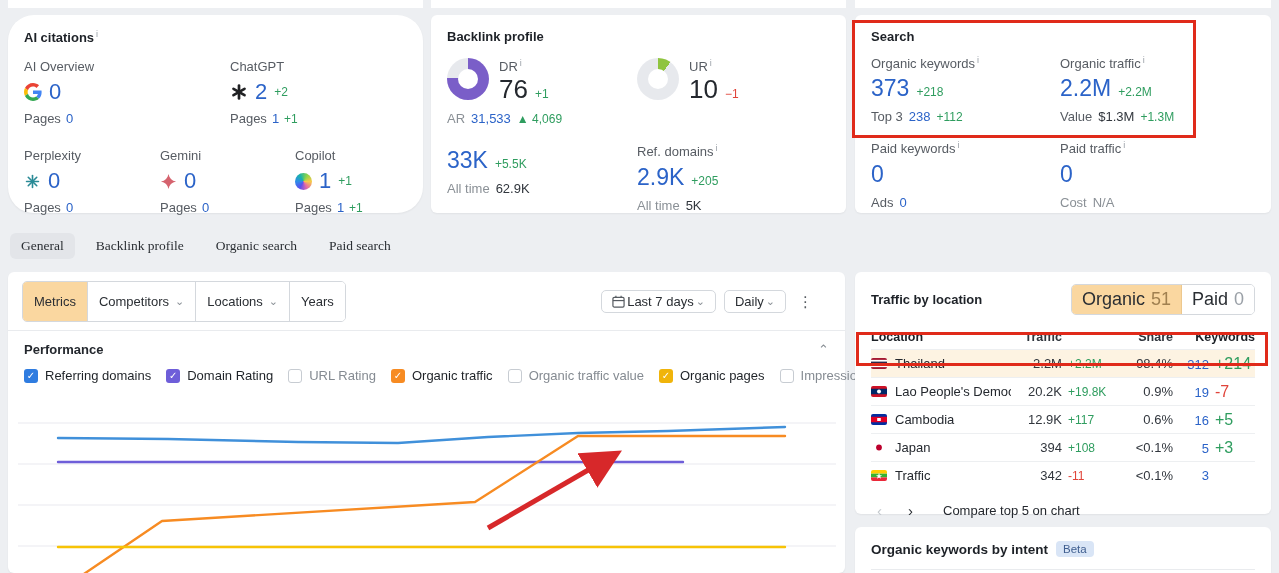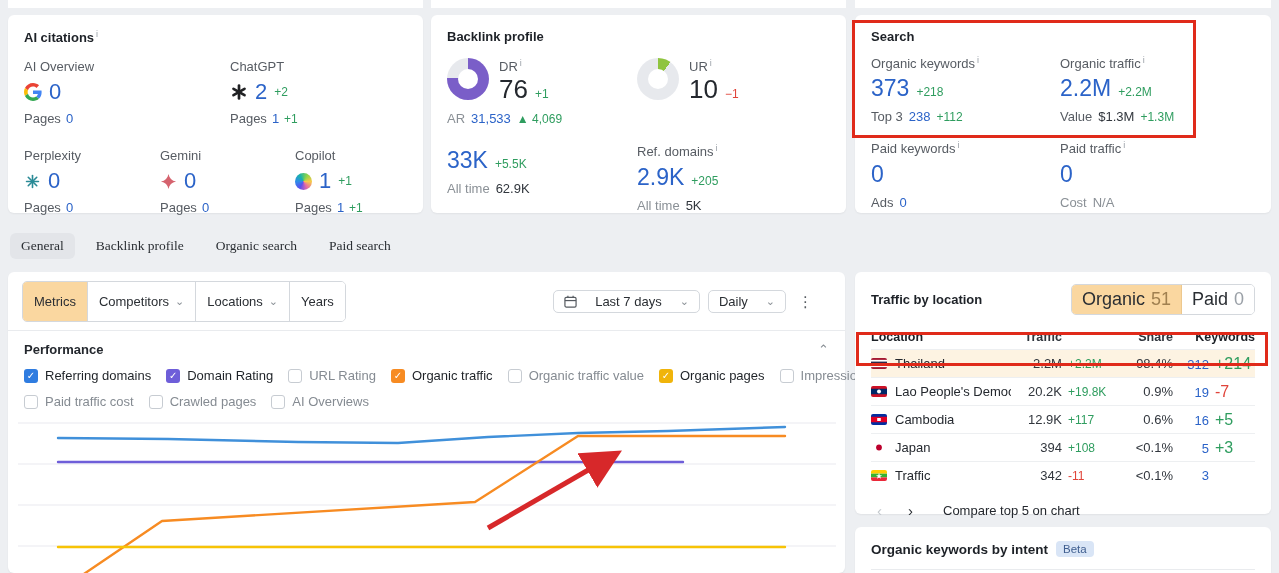--- a/index.html
+++ b/index.html
@@ -47,21 +47,21 @@
 
   
   .lpanel{left:8px;top:272px;width:837px;height:301px;}
   .controls{display:flex;align-items:center;padding:9px 14px 8px 14px;border-bottom:1px solid #e9ebee;}
   .seg{display:flex;border:1px solid #d4d8dd;border-radius:5px;overflow:hidden;}
   .seg .seg-item{padding:12px 11px;font-size:13px;color:#2a2e33;background:#fff;border-left:1px solid #d4d8dd;display:flex;gap:6px;align-items:center;}
   .seg .seg-item:first-child{border-left:none;}
   .seg .seg-item.active{background:#fad7a0;}
   .chev{color:#8a9096;font-size:11px;line-height:1;}
   .rbtns{margin-left:auto;display:flex;gap:8px;align-items:center;margin-right:14px;}
-  .btn{display:flex;align-items:center;gap:18px;border:1px solid #d4d8dd;border-radius:5px;background:#fff;padding:3px 10px;font-size:13px;color:#2a2e33;}
+  .btn{display:flex;align-items:center;gap:2px;border:1px solid #d4d8dd;border-radius:5px;background:#fff;padding:3px 10px;font-size:13px;color:#2a2e33;}
   .kebab{color:#565b61;font-size:15px;letter-spacing:0;padding:0 4px;cursor:pointer;}
 
   .perf{padding:11px 16px 0 16px;}
   .perf-head{display:flex;align-items:center;}
   .perf-title{font-weight:700;font-size:13px;}
   .collapse{margin-left:auto;color:#8a9096;font-size:13px;cursor:pointer;}
   .cb-row{display:flex;gap:15px;margin-top:11px;flex-wrap:nowrap;}
   .cb{display:flex;gap:7px;align-items:center;font-size:13px;color:#1f2328;white-space:nowrap;cursor:pointer;}
   .cb.off .cb-lab{color:#858b92;}
   .cb-box{width:14px;height:14px;border-radius:3px;border:1px solid #c7ccd2;background:#fff;box-sizing:border-box;
@@ -110,21 +110,21 @@
   .flag{flex:0 0 16px;border-radius:2px;overflow:hidden;display:block;}
   .icn{display:block;}
 </style>
 </head>
 <body>
 
 <div class="edge" style="left:8px;width:415px;"></div>
 <div class="edge" style="left:431px;width:415px;"></div>
 <div class="edge" style="left:855px;width:416px;"></div>
 
-<div class="card card-pad" style="left:8px;top:15px;width:383px;height:170px;">
+<div class="card card-pad" style="left:8px;top:15px;width:383px;height:170px;border-radius:26px;">
   <div>
     <span class="card-title">AI citations</span><sup class="info">i</sup>
   </div>
 
   <div class="ai-row">
     <div class="metric" style="width:206px;">
       <div class="lbl">AI Overview</div>
       <div class="vrow">
         <svg class="icn" width="18" height="18" viewBox="0 0 48 48">
           <path fill="#EA4335" d="M24 9.5c3.54 0 6.71 1.22 9.21 3.6l6.85-6.85C35.9 2.38 30.47 0 24 0 14.62 0 6.51 5.38 2.56 13.22l7.98 6.19C12.43 13.72 17.74 9.5 24 9.5z"></path>
@@ -420,40 +420,20 @@
           <span class="cb-box">
             <span class="tick">✓</span>
           </span>
           <span class="cb-lab">Impressions</span>
         </label>
       <label class="cb">
           <span class="cb-box on" style="background: rgb(42, 165, 78);">
             <span class="tick">✓</span>
           </span>
           <span class="cb-lab">Paid traffic</span>
-        </label>
-    </div>
-    <div class="cb-row">
-      <label class="cb off">
-          <span class="cb-box">
-            <span class="tick">✓</span>
-          </span>
-          <span class="cb-lab">Paid traffic cost</span>
-        </label>
-      <label class="cb off">
-          <span class="cb-box">
-            <span class="tick">✓</span>
-          </span>
-          <span class="cb-lab">Crawled pages</span>
-        </label>
-      <label class="cb off">
-          <span class="cb-box">
-            <span class="tick">✓</span>
-          </span>
-          <span class="cb-lab">AI Overviews</span>
         </label>
     </div>
   </div>
 
   <div class="chart-wrap">
     <svg id="perf-chart" width="818" height="173" viewBox="0 0 818 173">
       <defs>
         <marker id="ah" markerWidth="8" markerHeight="8" refX="5" refY="4" orient="auto">
           <path d="M0,0 L8,4 L0,8 Z" fill="#d7282a"></path>
         </marker>

